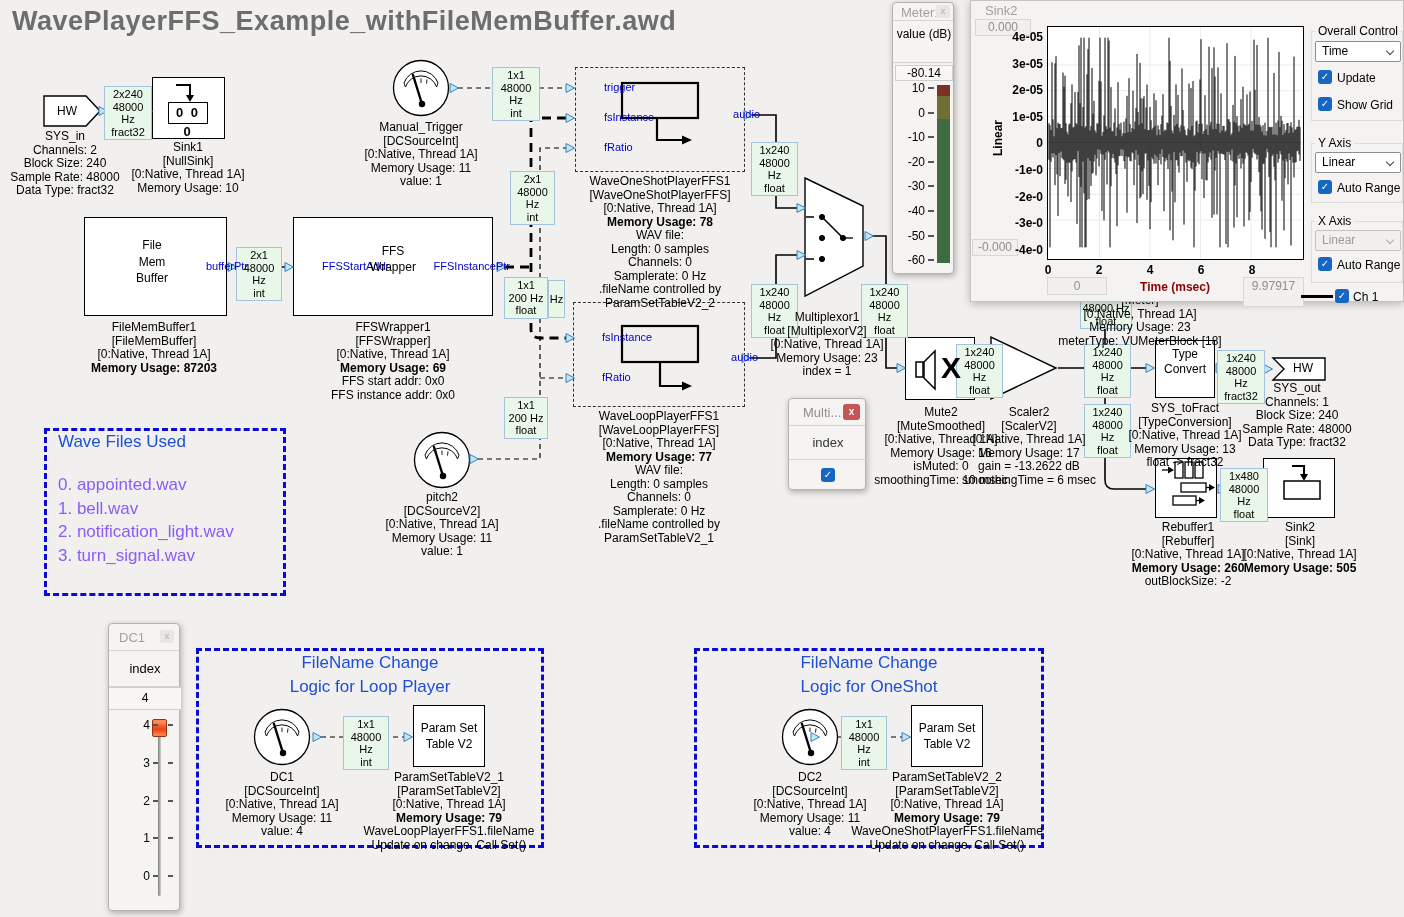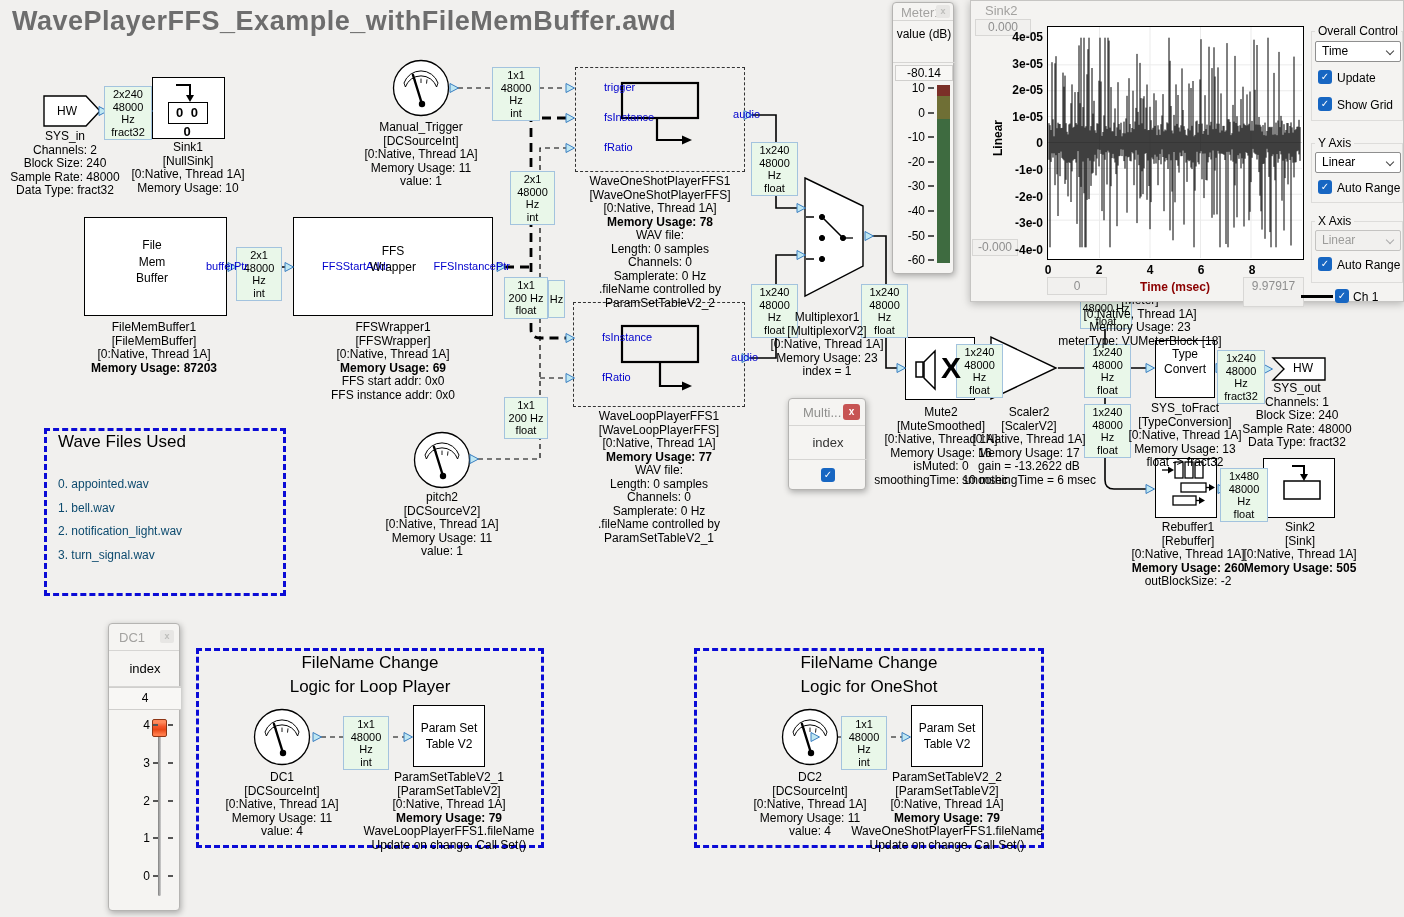--- a/index.html
+++ b/index.html
@@ -2,23 +2,23 @@
 <html><head>
 <meta charset="utf-8">
 <style>
   * { box-sizing: border-box; margin:0; padding:0; }
   html,body { width:1404px; height:917px; }
   body { position:relative; background:#f1f0ee; font-family:"Liberation Sans", sans-serif; font-size:12px; color:#000; overflow:hidden; }
   #canvas { position:absolute; inset:0; }
   .pagetitle { position:absolute; left:12px; top:6px; font-size:27px; font-weight:bold; color:#6d6d6d; letter-spacing:0.5px; }
 
   .note { position:absolute; border:3px dashed #0b0bd6; z-index:1; background:transparent; }
-  .notetitle { position:absolute; color:#000000; font-size:17px; z-index:5; white-space:nowrap; }
+  .notetitle { position:absolute; color:#1d4ed8; font-size:17px; z-index:5; white-space:nowrap; }
   .notetitle.ctr { transform:translateX(-50%); text-align:center; }
-  .wavefiles-items { position:absolute; color:#0c4a6e; font-size:12px; z-index:5; }
+  .wavefiles-items { position:absolute; color:#8b5cf6; font-size:17px; z-index:5; }
   .wavefiles-items div { line-height:23.6px; white-space:nowrap; }
   .notetitle2 div { line-height:24px; text-align:center; }
 
   svg.layer { position:absolute; left:0; top:0; z-index:3; }
 
   .block { position:absolute; background:#fff; border:1.4px solid #000; z-index:2; }
   .dblock { position:absolute; border:1.4px dashed #333; z-index:2; background:transparent; }
   .caption { position:absolute; transform:translateX(-50%); text-align:center; font-size:12px; line-height:13.5px; white-space:nowrap; z-index:5; color:#000; }
   .caption .b { font-weight:bold; }
   .wlabel { position:absolute; background:#e9f7e9; border:1px solid #a3c3de; text-align:center; font-size:11px; line-height:12.6px; padding:1px 0; z-index:4; color:#000; }

